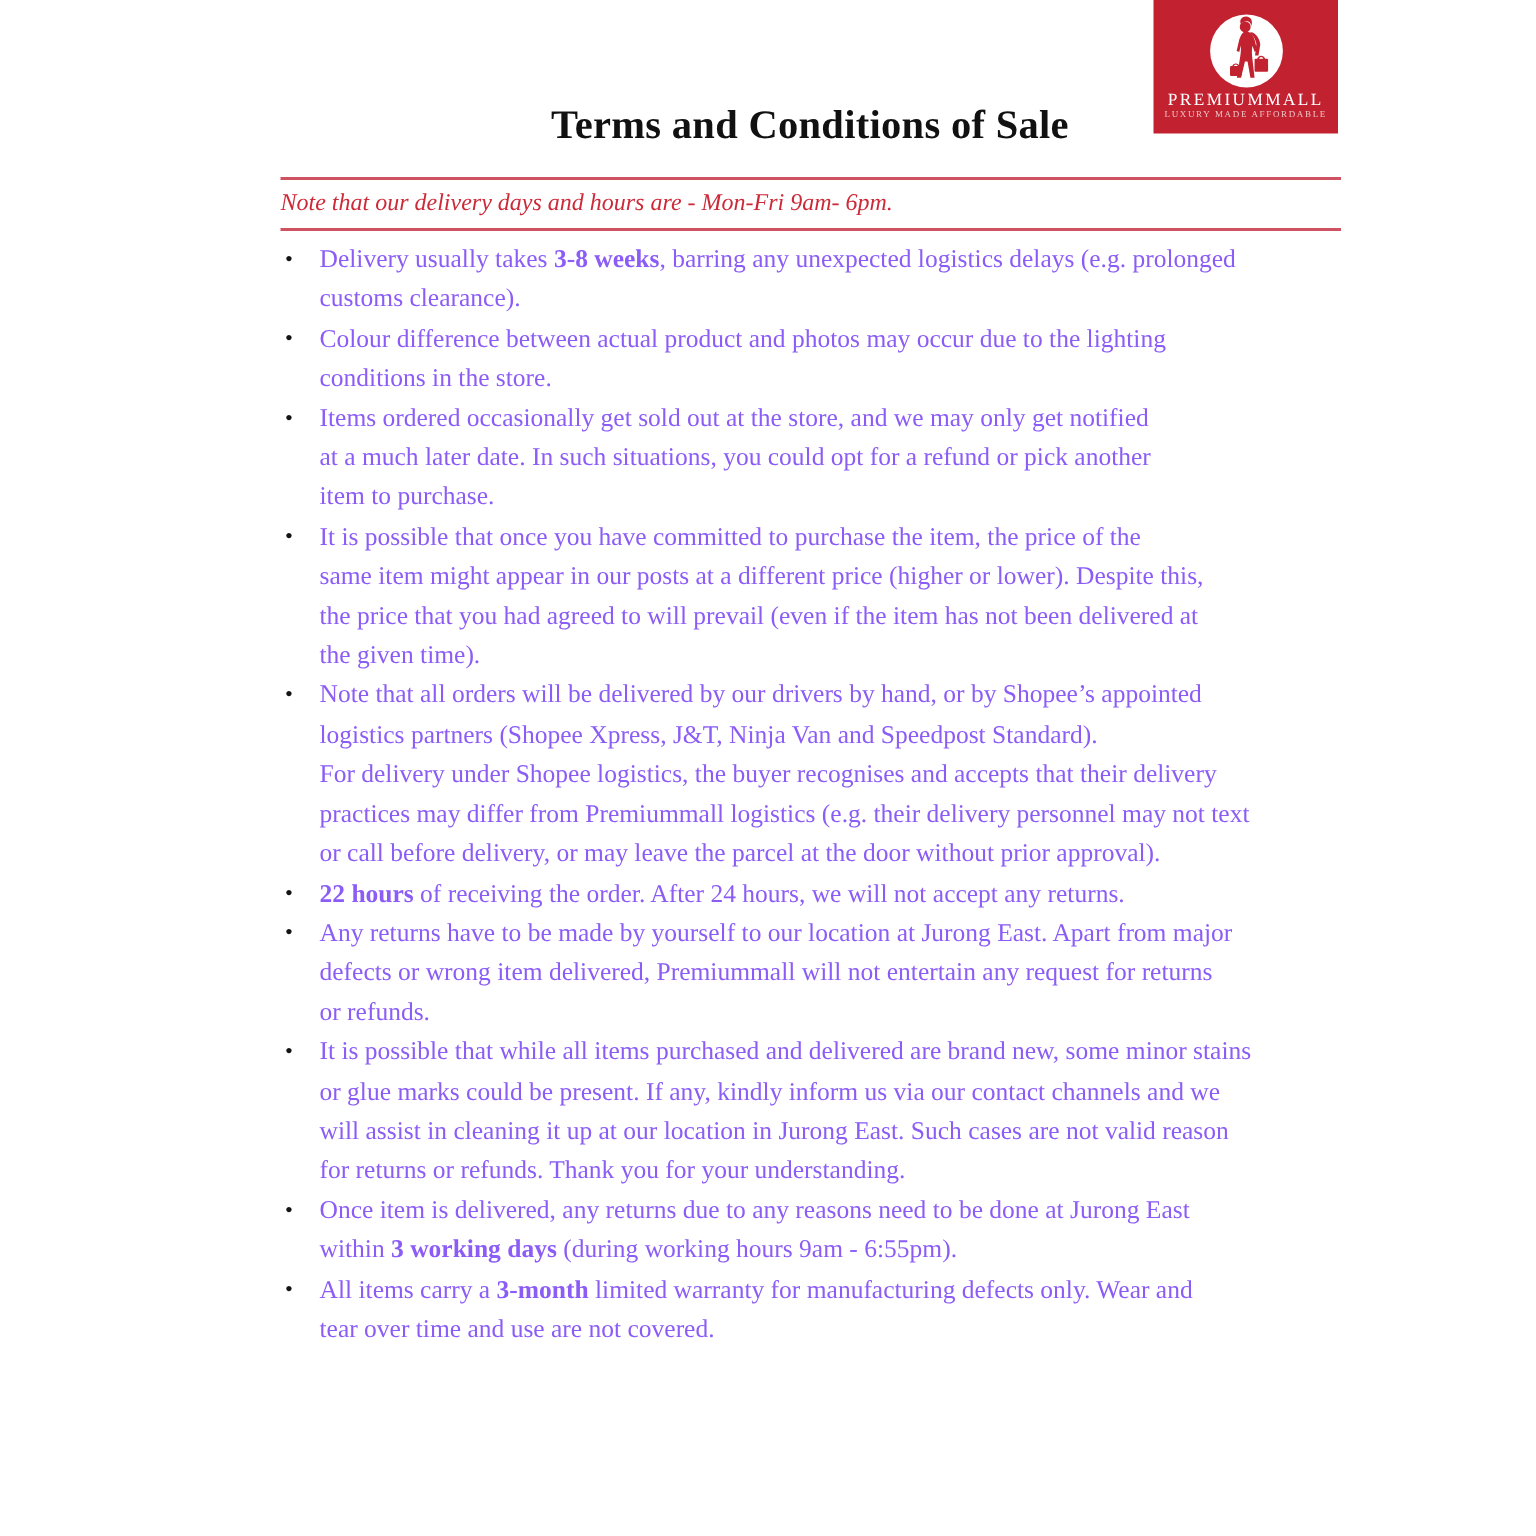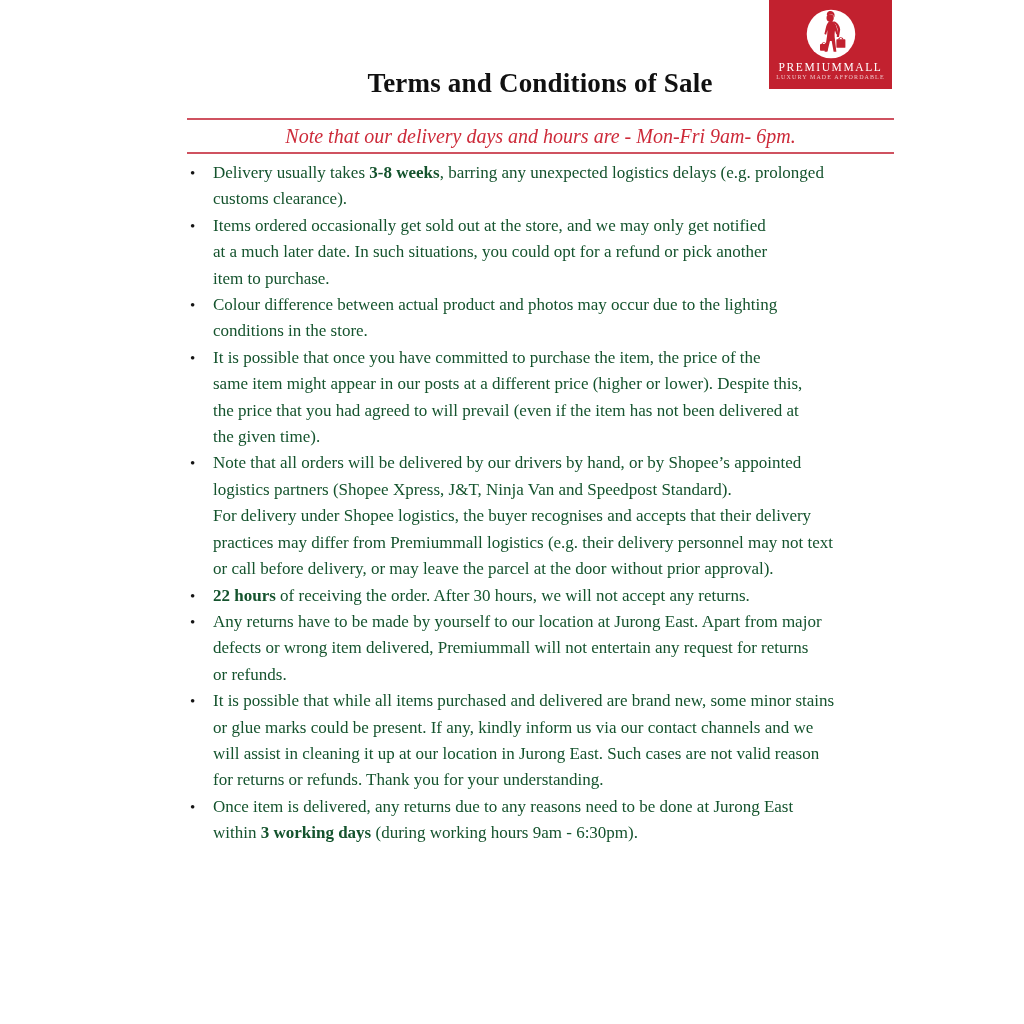--- a/index.html
+++ b/index.html
@@ -62,36 +62,35 @@
     position: absolute;
     top: 118px; left: 159px;
     width: 707px;
   }
   .rule {
     height: 2px;
     background: #cf5260;
   }
   .note-text {
     margin: 5px 0 5px;
-    text-align: center;
     font-style: italic;
-    font-size: 20px;
+    font-size: 16px;
     line-height: 22px;
     color: #cd2a39;
   }
 
   
   .terms-list {
     position: absolute;
     top: 160px; left: 159px;
     width: 716px;
     list-style: none;
     font-size: 17px;
     line-height: 26.4px;
-    color: #14532d;
+    color: #8b5cf6;
   }
   .terms-list li {
     position: relative;
     padding-left: 26px;
     white-space: pre-wrap;
   }
   .terms-list li::before {
     content: "\2022";
     position: absolute;
     left: 3px;
@@ -128,39 +127,41 @@
 
   <div class="note-band">
     <div class="rule"></div>
     <p class="note-text">Note that our delivery days and hours are - Mon-Fri 9am- 6pm.</p>
     <div class="rule"></div>
   </div>
 
   <ul class="terms-list" id="terms-list">
       <li><span>Delivery usually takes </span><b>3-8 weeks</b><span>, barring any unexpected logistics delays (e.g. prolonged
 customs clearance).</span></li>
+      <li><span>Colour difference between actual product and photos may occur due to the lighting
+conditions in the store.</span></li>
       <li><span>Items ordered occasionally get sold out at the store, and we may only get notified
 at a much later date. In such situations, you could opt for a refund or pick another
 item to purchase.</span></li>
-      <li><span>Colour difference between actual product and photos may occur due to the lighting
-conditions in the store.</span></li>
       <li><span>It is possible that once you have committed to purchase the item, the price of the
 same item might appear in our posts at a different price (higher or lower). Despite this,
 the price that you had agreed to will prevail (even if the item has not been delivered at
 the given time).</span></li>
       <li><span>Note that all orders will be delivered by our drivers by hand, or by Shopee’s appointed
 logistics partners (Shopee Xpress, J&amp;T, Ninja Van and Speedpost Standard).
 For delivery under Shopee logistics, the buyer recognises and accepts that their delivery
 practices may differ from Premiummall logistics (e.g. their delivery personnel may not text
 or call before delivery, or may leave the parcel at the door without prior approval).</span></li>
-      <li><b>22 hours</b><span> of receiving the order. After 30 hours, we will not accept any returns.</span></li>
+      <li><b>22 hours</b><span> of receiving the order. After 24 hours, we will not accept any returns.</span></li>
       <li><span>Any returns have to be made by yourself to our location at Jurong East. Apart from major
 defects or wrong item delivered, Premiummall will not entertain any request for returns
 or refunds.</span></li>
       <li><span>It is possible that while all items purchased and delivered are brand new, some minor stains
 or glue marks could be present. If any, kindly inform us via our contact channels and we
 will assist in cleaning it up at our location in Jurong East. Such cases are not valid reason
 for returns or refunds. Thank you for your understanding.</span></li>
       <li><span>Once item is delivered, any returns due to any reasons need to be done at Jurong East
-within </span><b>3 working days</b><span> (during working hours 9am - 6:30pm).</span></li>
+within </span><b>3 working days</b><span> (during working hours 9am - 6:55pm).</span></li>
+      <li><span>All items carry a </span><b>3-month</b><span> limited warranty for manufacturing defects only. Wear and
+tear over time and use are not covered.</span></li>
     </ul>
 
 </div>
 
 </body></html>

